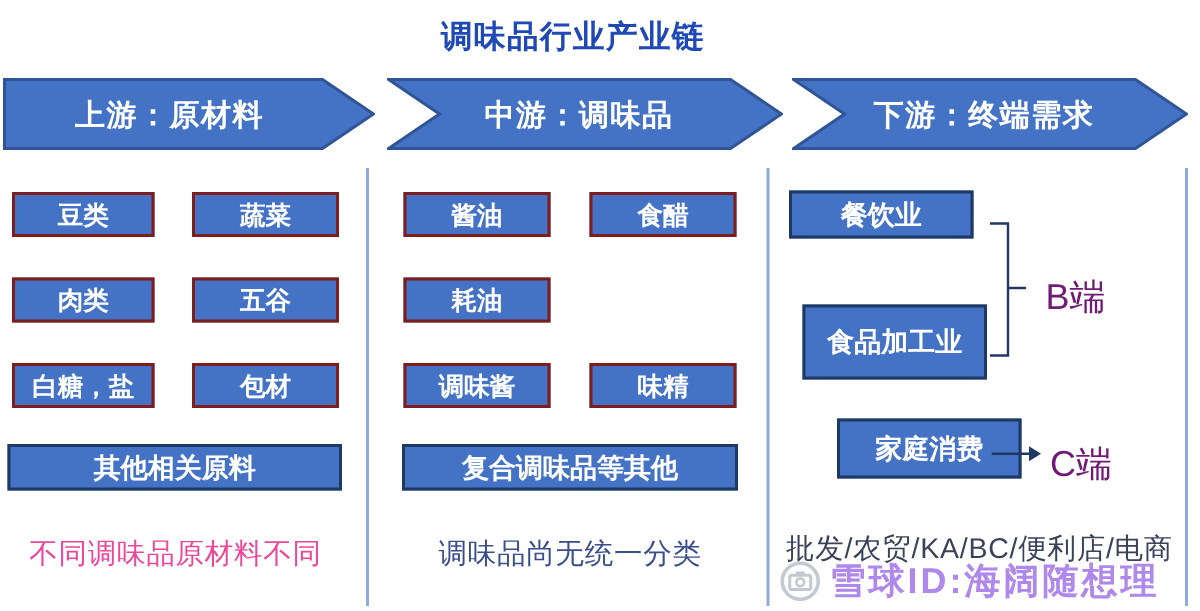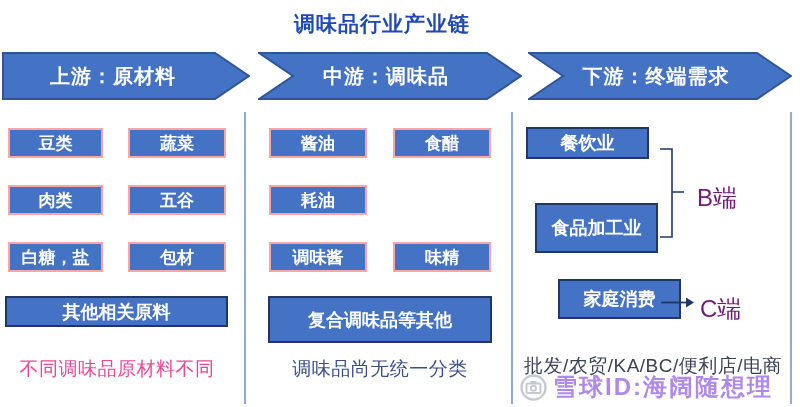--- a/index.html
+++ b/index.html
@@ -12,21 +12,21 @@
     font-size:21px;font-weight:bold;color:#1f49b5;white-space:nowrap;letter-spacing:1px;
   }
   .arrow{position:absolute;top:52px;height:48px;}
   .arrow svg{position:absolute;left:0;top:0;}
   .arrow .lbl{
     position:absolute;inset:0;display:flex;align-items:center;justify-content:center;
     color:#ffffff;font-size:20px;font-weight:bold;white-space:nowrap;letter-spacing:1px;
   }
   .divider{position:absolute;top:112px;width:2px;height:292px;background:#8faadc;}
   .box{
-    position:absolute;background:#4472c4;border:2px solid #fca5a5;box-sizing:border-box;
+    position:absolute;background:#4472c4;border:2px solid #7f1d1d;box-sizing:border-box;
     display:flex;align-items:center;justify-content:center;
     color:#ffffff;font-size:17px;font-weight:bold;white-space:nowrap;
   }
   .box.wide{border-color:#1f3864;font-size:18px;}
   .box.tall{border-color:#1f3864;font-size:18px;}
   .caption{
     position:absolute;font-size:19px;white-space:nowrap;transform:translateX(-50%);
     letter-spacing:0.5px;
   }
   .cap1{color:#ec4899;}
@@ -83,21 +83,21 @@
   <div class="box" style="left:8px;top:242px;width:95px;height:30px;">白糖，盐</div>
   <div class="box" style="left:128px;top:242px;width:98px;height:30px;">包材</div>
   <div class="box wide" style="left:5px;top:296px;width:223px;height:31px;">其他相关原料</div>
   <div class="caption cap1" style="left:117px;top:356px;">不同调味品原材料不同</div>
 
   <div class="box" style="left:269px;top:128px;width:98px;height:30px;">酱油</div>
   <div class="box" style="left:393px;top:128px;width:98px;height:30px;">食醋</div>
   <div class="box" style="left:269px;top:185px;width:98px;height:30px;">耗油</div>
   <div class="box" style="left:269px;top:242px;width:98px;height:30px;">调味酱</div>
   <div class="box" style="left:393px;top:242px;width:98px;height:30px;">味精</div>
-  <div class="box wide" style="left:268px;top:296px;width:224px;height:47px;">复合调味品等其他</div>
+  <div class="box wide" style="left:268px;top:296px;width:224px;height:31px;">复合调味品等其他</div>
   <div class="caption cap2" style="left:380px;top:356px;">调味品尚无统一分类</div>
 
   <div class="box tall" style="left:526px;top:127px;width:123px;height:32px;">餐饮业</div>
   <div class="box tall" style="left:535px;top:203px;width:123px;height:50px;">食品加工业</div>
   <div class="box tall" style="left:558px;top:279px;width:123px;height:40px;">家庭消费</div>
 
   <svg style="position:absolute;left:658px;top:147px;" width="30" height="92" viewBox="0 0 30 92">
     <path d="M2 2 H14 V45 H26 M14 45 V90 H2" fill="none" stroke="#1f3864" stroke-width="1.6"></path>
   </svg>
   <div class="side-label" style="left:697px;top:182px;">B端</div>

